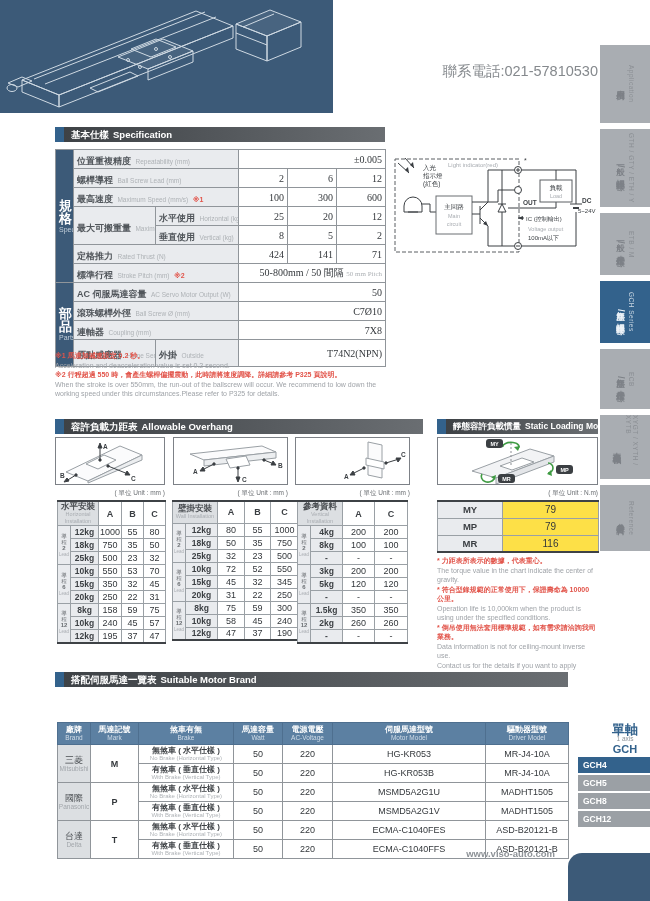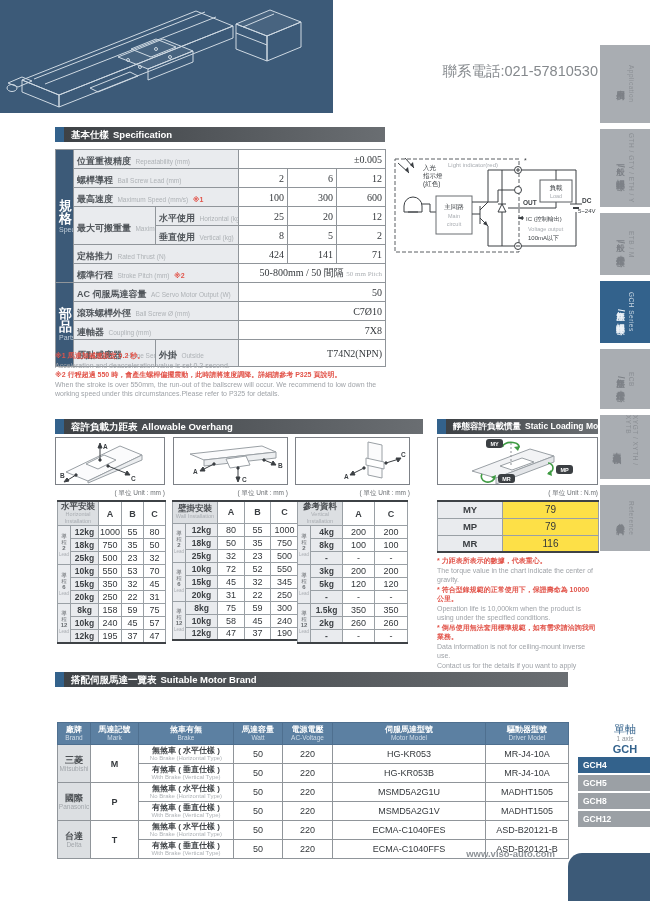--- a/index.html
+++ b/index.html
@@ -81,29 +81,29 @@
   td.sval{background:#fde047;font-size:10px;color:#33373b;}
 
   
   .motor-wrap{position:absolute;left:57px;top:694px;width:511px;margin-top:28px;}
   table.motor{border-collapse:collapse;table-layout:fixed;width:100%;border:1px solid #5a5e62;}
   table.motor th{background:#5c80a2;border:1px solid #4e6f8f;height:21px;padding:0;}
   table.motor th .zh{font-size:8px;font-weight:bold;color:#fff;line-height:9.5px;}
   table.motor th .en{font-size:6.5px;font-weight:normal;color:#d2dde8;line-height:8px;}
   table.motor td{border:1px solid #90959a;height:19px;text-align:center;font-size:9px;color:#33373b;box-sizing:border-box;padding:0;overflow:hidden;}
   td.mbrand{background:#dcdfe2;}
-  td.mbrand .zh{font-weight:bold;font-size:9px;color:#4a4e52;line-height:10px;}
+  td.mbrand .zh{font-weight:normal;font-size:9px;color:#4a4e52;line-height:10px;}
   td.mbrand .en{font-size:6.5px;color:#a2a6ab;line-height:8px;}
   td.mmark{font-weight:bold;font-size:9.5px;background:#fff;}
   td.mbrake .zh{font-size:8px;color:#3b3f43;font-weight:bold;line-height:9.5px;}
   td.mbrake .en{font-size:6px;color:#aeb2b6;line-height:7.5px;}
 
   
   .series-head{position:absolute;right:0;top:724px;width:50px;text-align:center;}
-  .series-head .zh{font-size:11px;font-weight:normal;color:#33628c;line-height:11px;}
+  .series-head .zh{font-size:13px;font-weight:bold;color:#33628c;line-height:11px;}
   .series-head .ax{font-size:6.5px;color:#8d9297;line-height:8px;}
   .series-head .md{font-size:11px;font-weight:bold;color:#33628c;line-height:12px;}
   .gch-tabs{position:absolute;right:0;top:757px;width:72px;}
   .gch-tab{height:16px;margin-bottom:2px;background:#9ba0a5;color:#fff;font-size:8.5px;font-weight:bold;
            line-height:16px;padding-left:5px;box-sizing:border-box;}
   .gch-tab.active{background:#33628c;}
   .corner{position:absolute;right:0;bottom:0;width:82px;height:48px;background:#3c5a78;border-top-left-radius:14px;}
 
   .site{position:absolute;left:430px;top:848px;width:125px;text-align:right;font-size:9.5px;font-weight:bold;color:#8d9297;}
 

